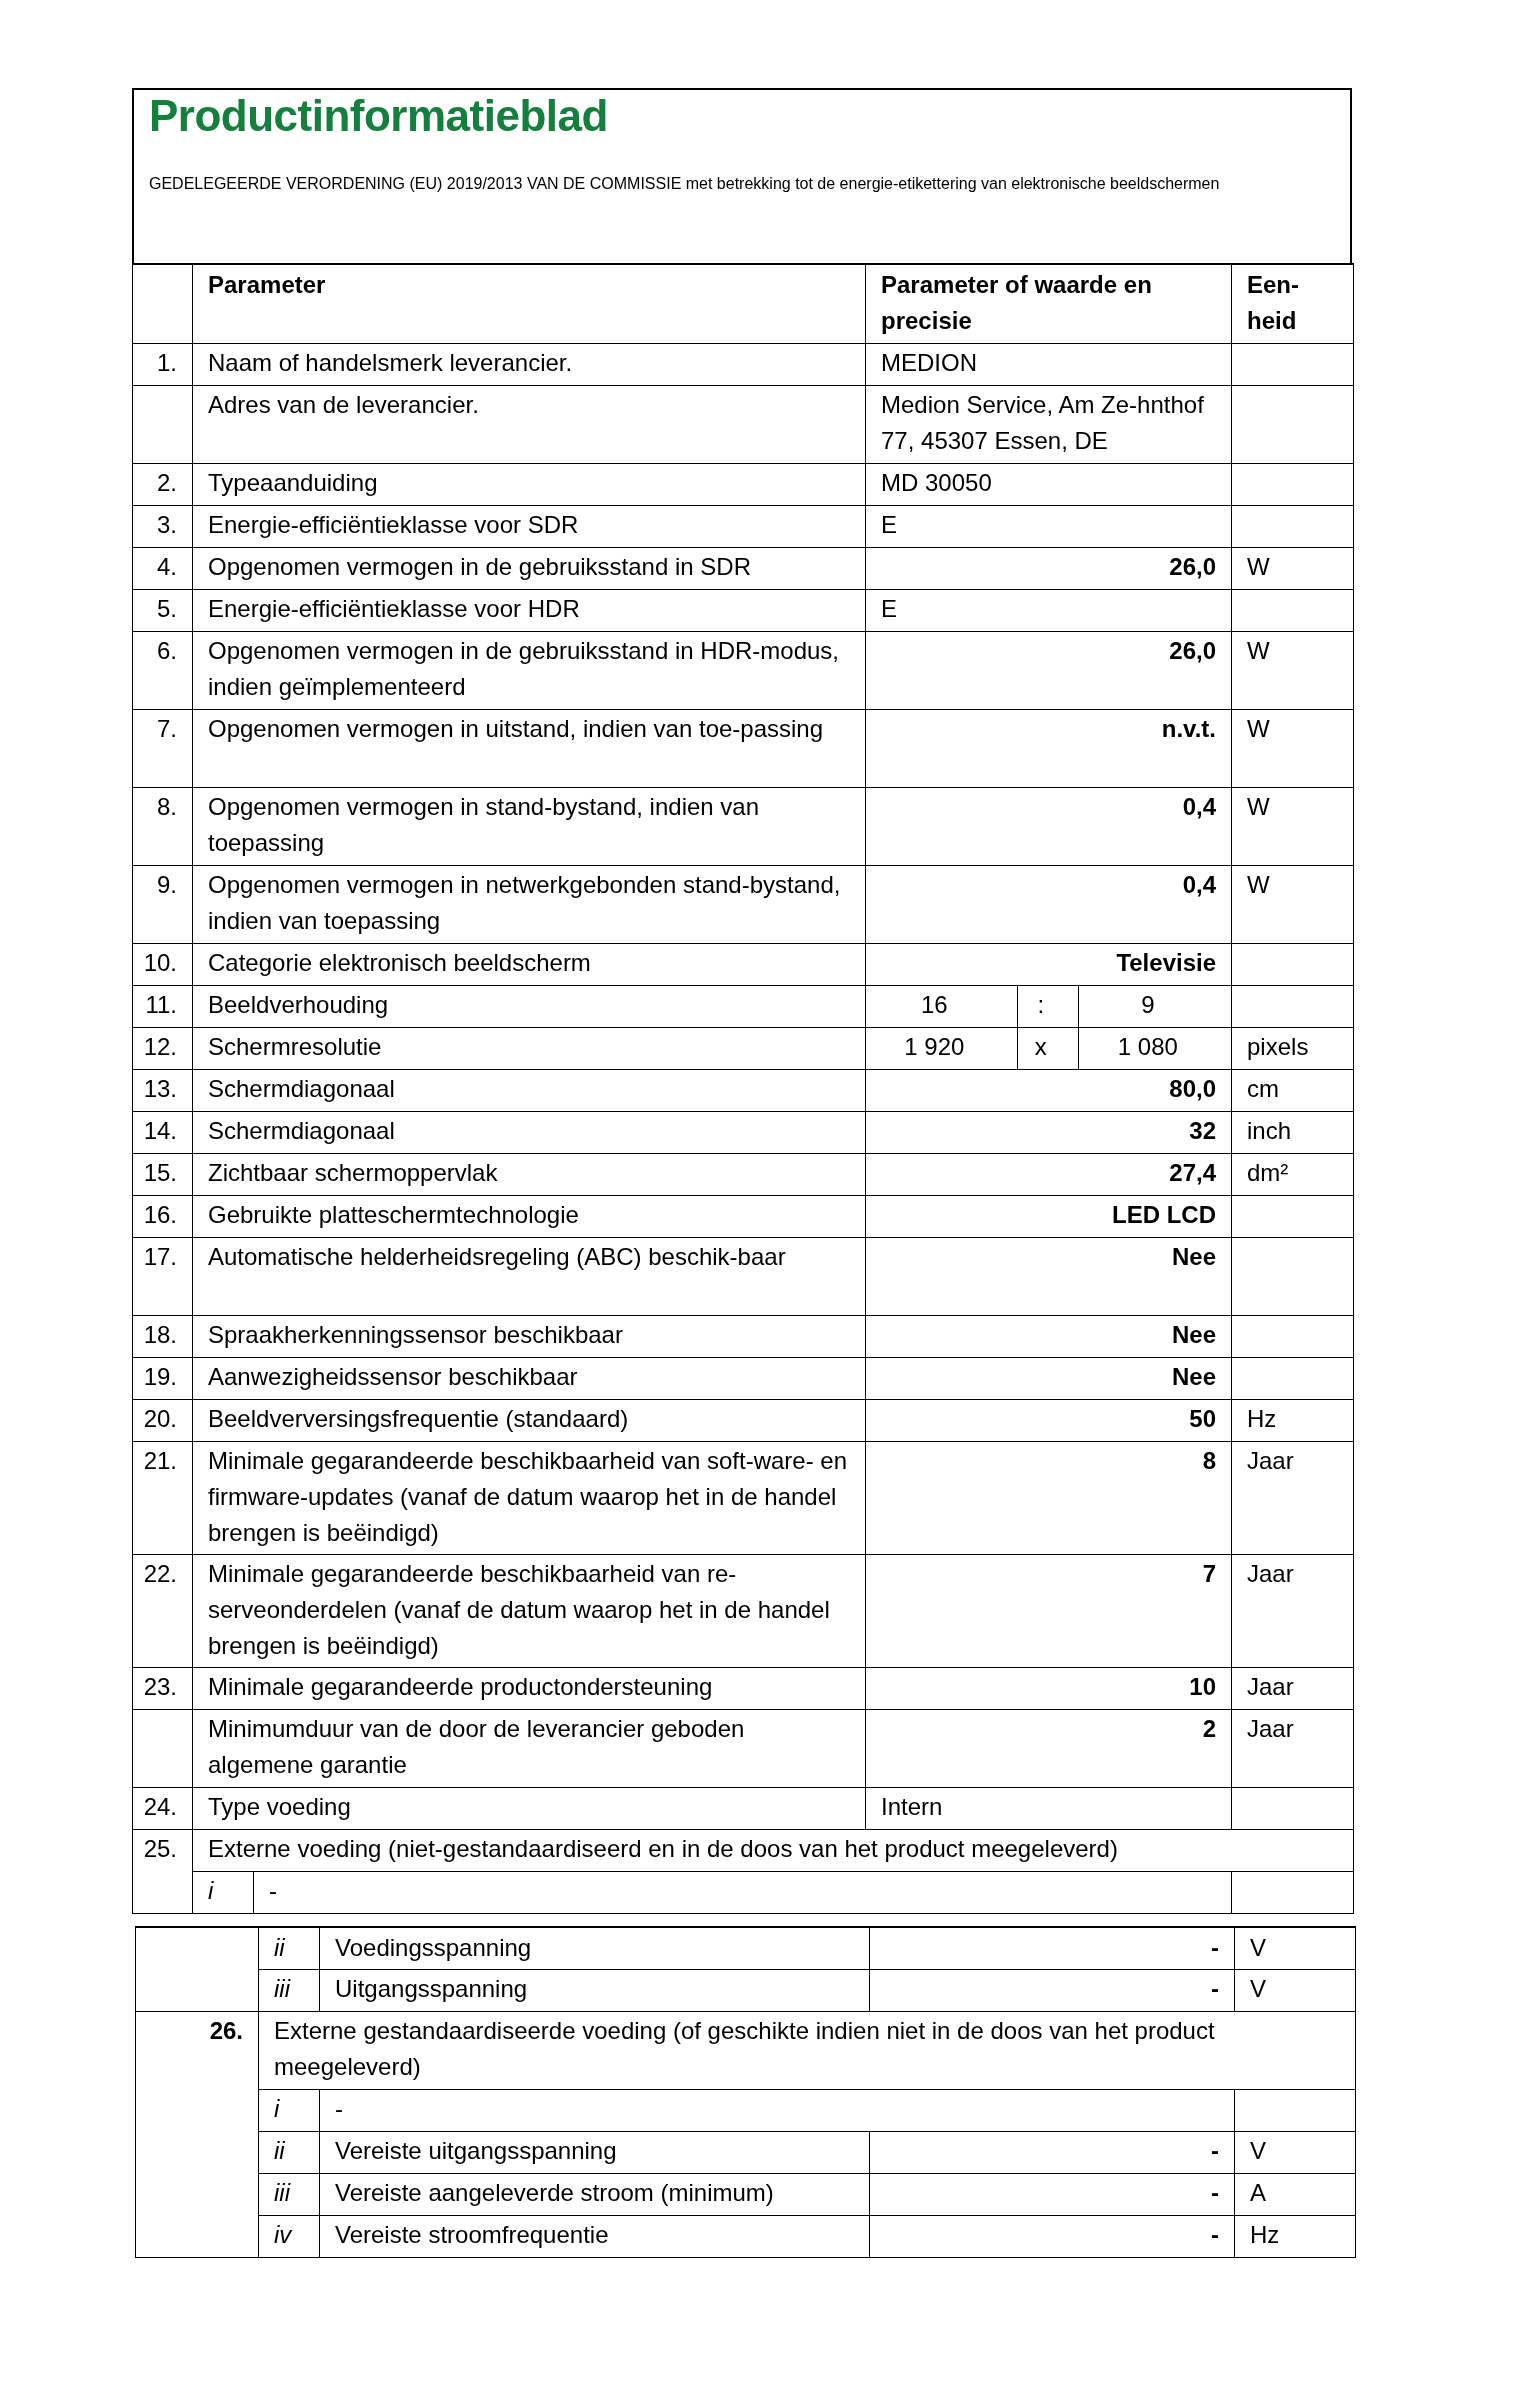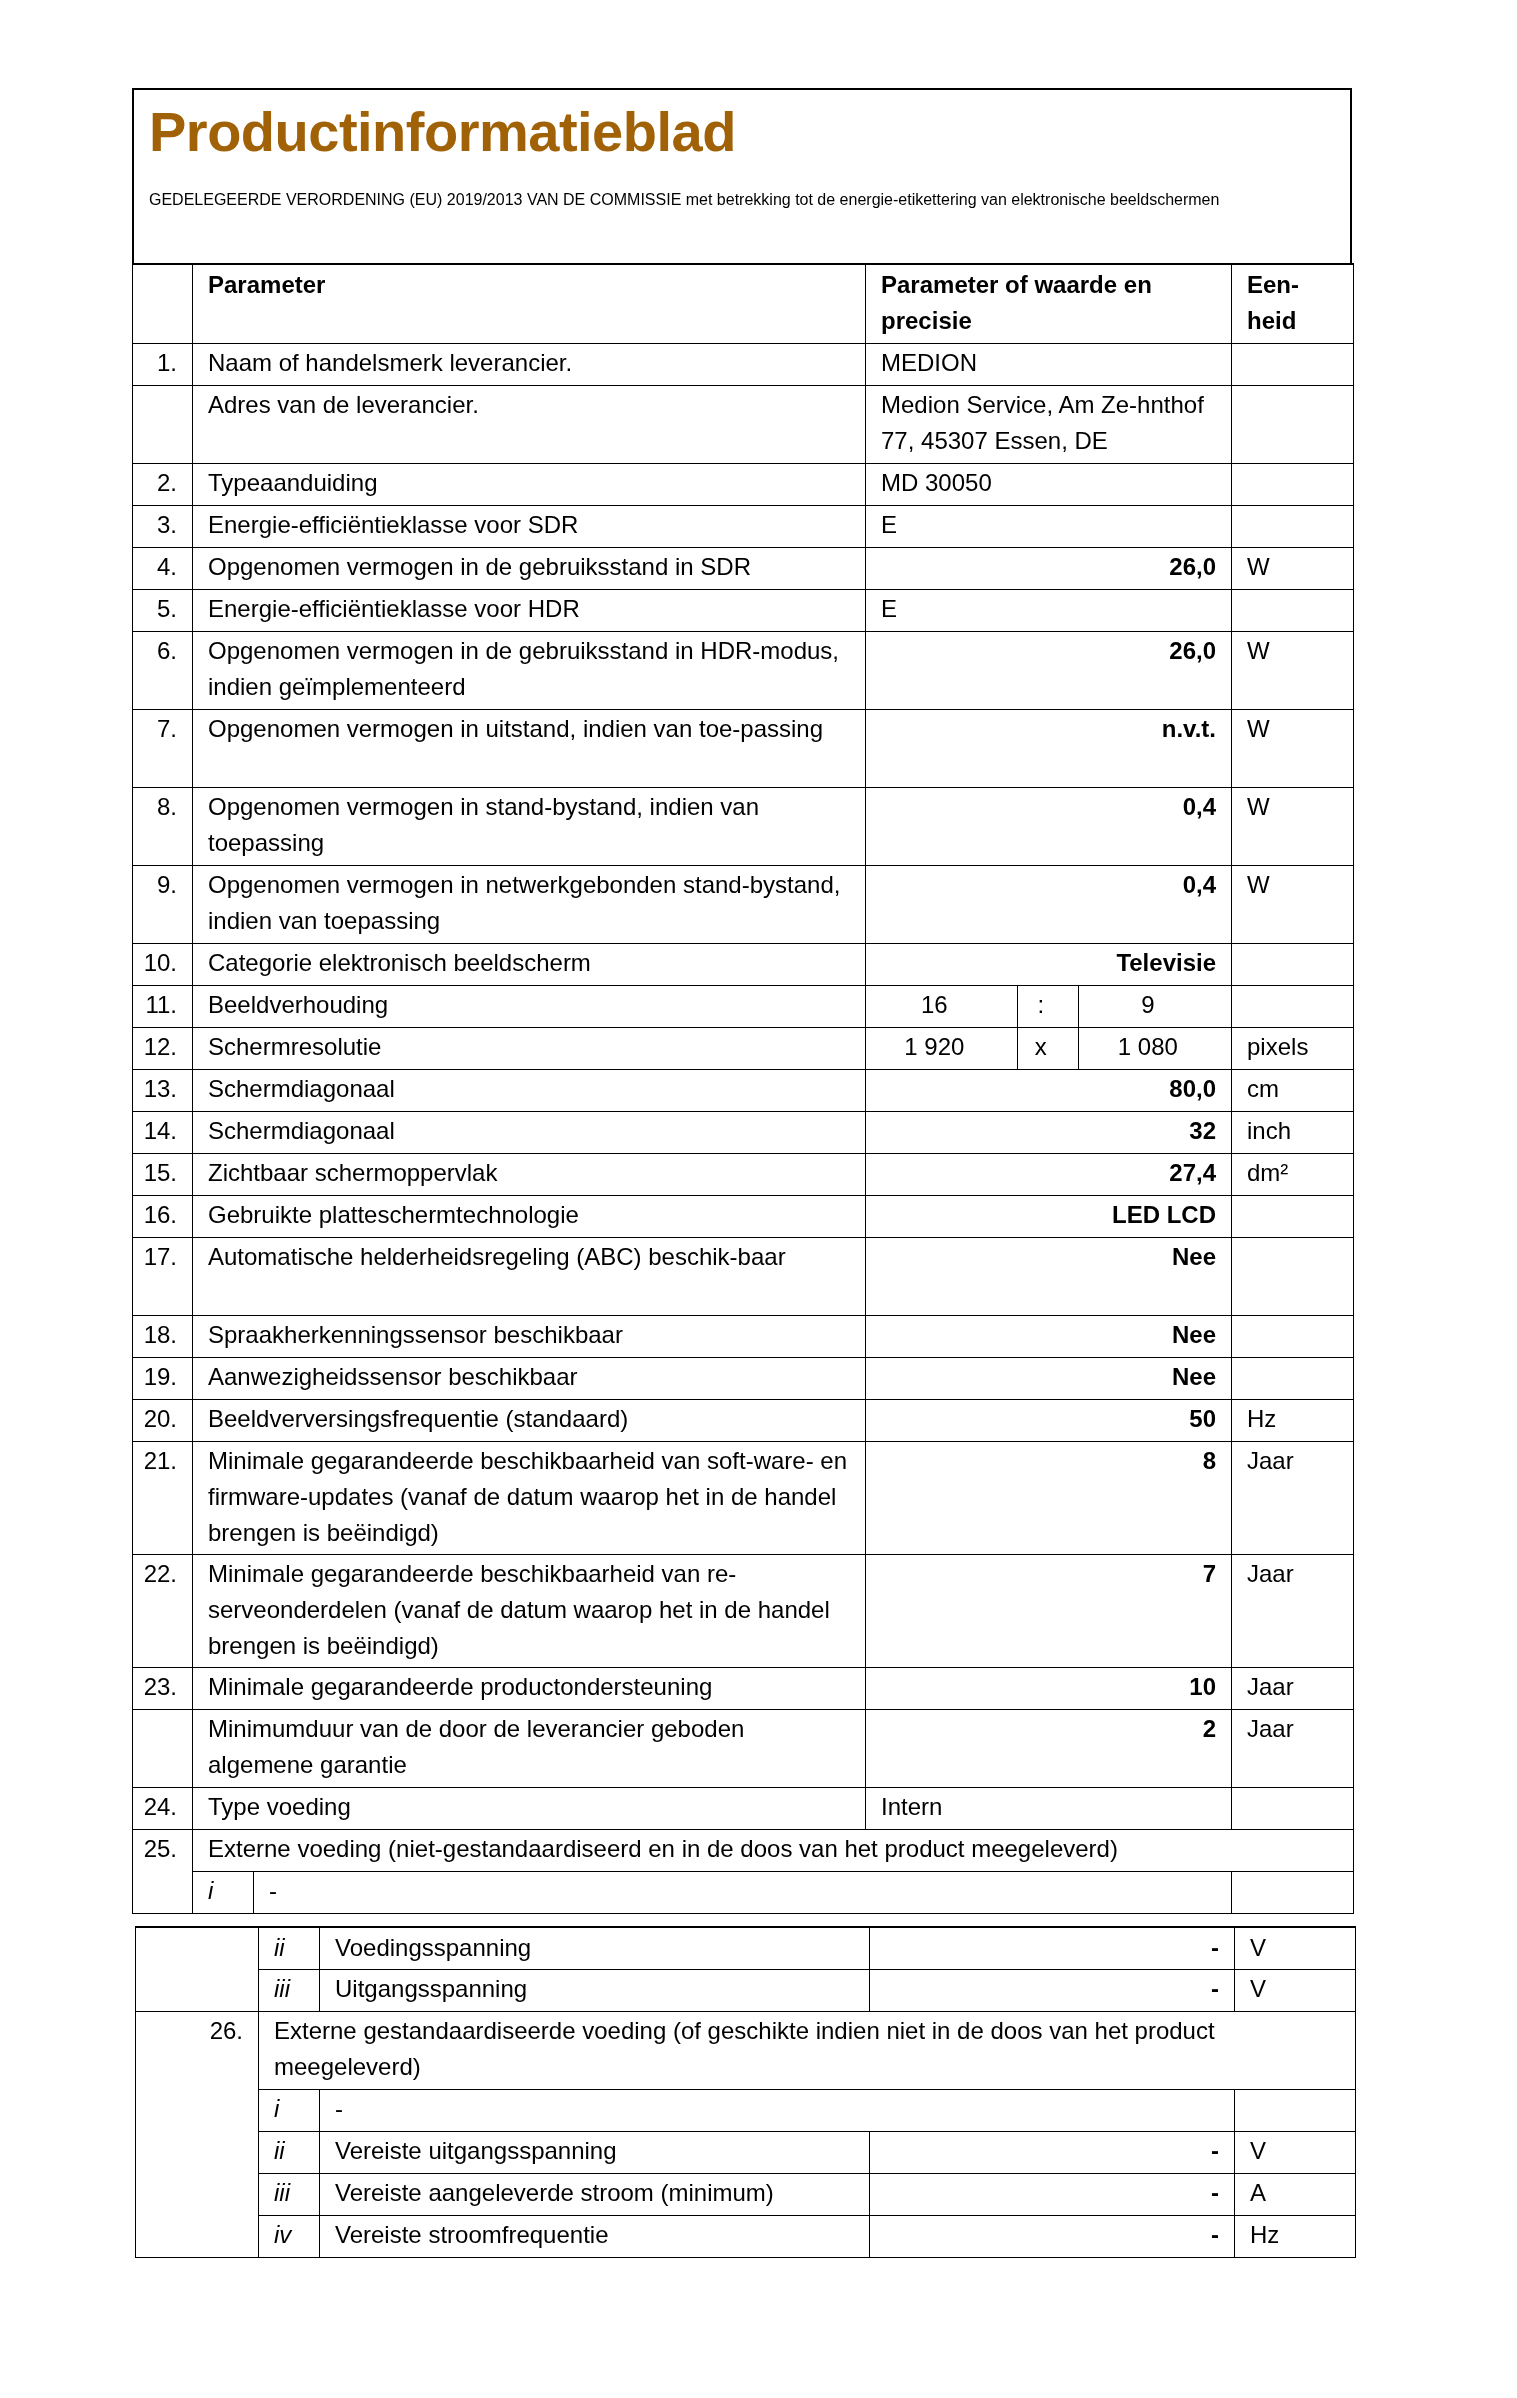--- a/index.html
+++ b/index.html
@@ -1,19 +1,19 @@
 <!DOCTYPE html>
 <html style="font-size:15px"><head>
 <meta charset="utf-8">
 <style>
   html, body { margin:0; padding:0; background:#ffffff; }
   body { width:1518px; height:2399px; position:relative; font-family:"Liberation Sans", "DejaVu Sans", sans-serif; color:#000; }
   .sheet { position:absolute; left:132px; top:88px; width:1220px; }
   .header-box { border:2.3px solid #000; border-bottom:none; height:175px; box-sizing:border-box; padding:0 15px; }
-  .title { color:#a16207; font-weight:bold; font-size:56px; line-height:52px; padding-top:16px; letter-spacing:-0.5px; }
+  .title { color:#15803d; font-weight:bold; font-size:44px; line-height:52px; padding-top:0; letter-spacing:-0.5px; }
   .subtitle { font-size:16px; line-height:37px; margin-top:22.5px; }
   table { border-collapse:collapse; table-layout:fixed; width:100%; }
   td, th { border:1.9px solid #000; font-size:24px; line-height:36px; vertical-align:top; padding:1.9px 15px 0 15px; box-sizing:border-box; font-weight:normal; text-align:left; overflow:hidden; }
   th { font-weight:bold;margin-top:41px; }
   td.num { text-align:right; padding-right:15px; padding-left:3.7px; }
   td.val-right { text-align:right; padding-right:15px;font-weight:bold; }
   td.center { text-align:center; padding-left:3.7px; padding-right:18px; }
   .r1 { height:42px; } .r2 { height:78px; } .r3 { height:113px;margin-left:40px; } .rh { height:79px; }
   td.roman { font-style:italic; padding-left:15px; }
   .t1 { border-top:2.3px solid #000; }
@@ -238,21 +238,21 @@
       <td>V</td>
     </tr>
     <tr class="r1">
       <td class="roman">iii</td>
       <td>Uitgangsspanning</td>
       <td class="val-right">-</td>
       <td>V</td>
     </tr>
 
     <tr class="r2">
-      <td class="num" rowspan="5" style="text-align:right;">26.</td>
+      <td class="num" rowspan="5" style="text-align:right;font-weight:bold;">26.</td>
       <td colspan="4">Externe gestandaardiseerde voeding (of geschikte indien niet in de doos van het product meegeleverd)</td>
     </tr>
     <tr class="r1">
       <td class="roman">i</td>
       <td colspan="2">-</td>
       <td></td>
     </tr>
     <tr class="r1">
       <td class="roman">ii</td>
       <td>Vereiste uitgangsspanning</td>

